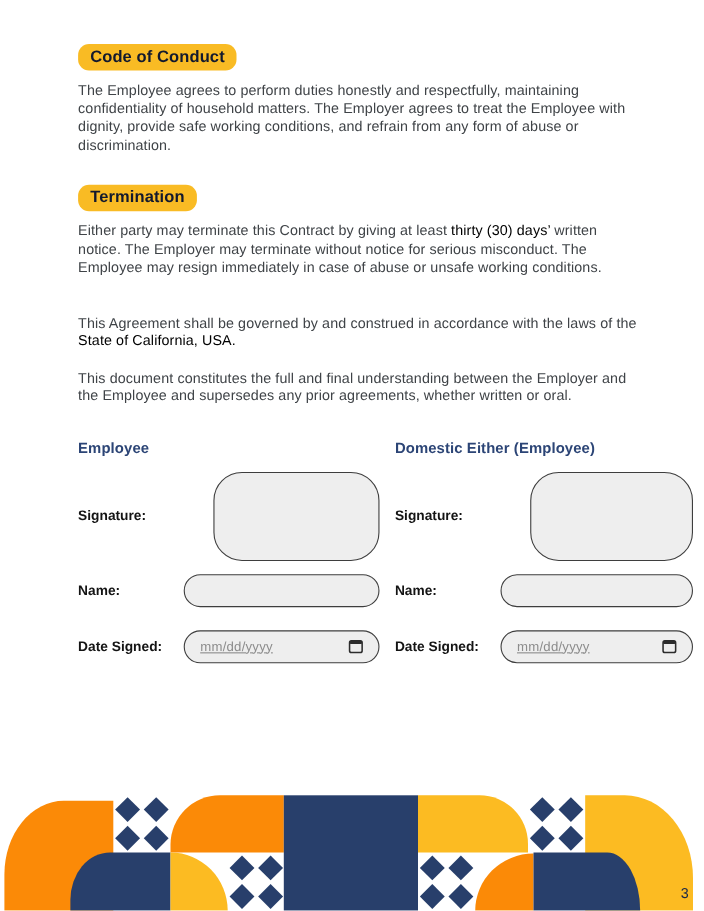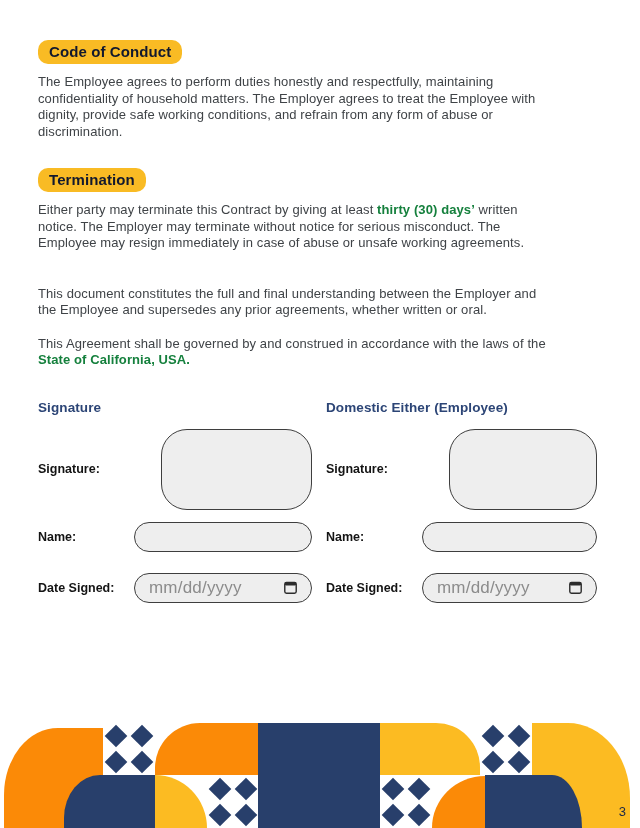--- a/index.html
+++ b/index.html
@@ -1,34 +1,34 @@
 <!DOCTYPE html>
 <html><head>
 <meta charset="utf-8">
 <style>
   * { margin:0; padding:0; box-sizing:border-box; }
   html, body { width:640px; height:828px; background:#ffffff; }
   .page {
     position:relative; width:640px; height:828px; background:#ffffff;
     overflow:hidden; font-family:"Liberation Sans", sans-serif;
   }
-  .content { padding:40px 0 0 38px; }
+  .content { padding:40px 0 0 38px;margin-left:33px; }
 
   
   .pill-row { line-height:0; }
   .pill {
     display:inline-block; background:var(--pill-yellow,#F9BB24);
     color:#12192E; font-weight:bold; font-size:15px; line-height:24px;
     padding:0 11px; border-radius:10px; letter-spacing:.1px;
   }
   .body-text {
     white-space:pre-line; font-size:13px; line-height:16.5px;
     color:#3F4347; margin-top:10px; letter-spacing:.1px;
   }
-  .body-text .b { font-weight:bold; color:#15803d; }
+  .body-text .b { font-weight:normal; color:#000000; }
   .section { margin-bottom:28px; }
   .section:nth-child(2) { margin-bottom:34px; }
   .section:nth-child(3) { margin-bottom:0; }
   .section .body-text + .body-text { margin-top:17px; }
 
   
   .sig-block { margin-top:31px; display:flex; gap:14px; }
   .sig-col { width:274px; }
   .sig-col.right { width:271px; }
   .sig-title {
@@ -36,21 +36,21 @@
     margin-bottom:14px; letter-spacing:.1px;
   }
   .sig-row { display:flex; align-items:center; }
   .sig-row.r-sig  { margin-bottom:12px;gap:27px; }
   .sig-row.r-name { margin-bottom:21px;justify-content:flex-end; }
   .sig-row .lbl { width:96px; flex:none; font-size:12.5px; font-weight:bold; color:#141414; }
   .field { flex:1; background:#EEEEEE; border:1.3px solid #3E3E3E; }
   .field.lg { height:81px; border-radius:26px; }
   .field.sm { height:30px; border-radius:15px; }
   .field.date { display:flex; align-items:center; justify-content:space-between; padding:0 13px 0 14px; }
-  .field.date .ph { font-size:17px; color:#8C8C8C; letter-spacing:.2px; }
+  .field.date .ph { font-size:12px; color:#8C8C8C; letter-spacing:.2px;text-decoration:underline; }
   .cal-icon { display:block; }
 
   
   .footer { position:absolute; left:0; bottom:0; width:640px; height:105px; }
   .fshape { position:absolute; }
   .o { background:var(--orange,#FB8A07); }
   .y { background:var(--yellow,#FCBB22); }
   .n { background:var(--navy,#283F6B); }
   .s-orange-left  { left:4px;   top:5px;  width:99px;  height:100px; border-top-left-radius:54px 67px; }
   .s-orange-tile  { left:155px; top:0;    width:103px; height:52px;  border-top-left-radius:45px; }
@@ -84,34 +84,34 @@
           <div class="pill-row"><span class="pill">Code of Conduct</span></div>
           <p class="body-text"><span>The Employee agrees to perform duties honestly and respectfully, maintaining
 confidentiality of household matters. The Employer agrees to treat the Employee with
 dignity, provide safe working conditions, and refrain from any form of abuse or
 discrimination.</span></p>
         </div>
         <div class="section">
           <div class="pill-row"><span class="pill">Termination</span></div>
           <p class="body-text"><span>Either party may terminate this Contract by giving at least </span><span class="b">thirty (30) days’</span><span> written
 notice. The Employer may terminate without notice for serious misconduct. The
-Employee may resign immediately in case of abuse or unsafe working agreements.</span></p>
+Employee may resign immediately in case of abuse or unsafe working conditions.</span></p>
         </div>
         <div class="section">
+          <p class="body-text"><span>This Agreement shall be governed by and construed in accordance with the laws of the
+</span><span class="b">State of California, USA.</span></p>
           <p class="body-text"><span>This document constitutes the full and final understanding between the Employer and
 the Employee and supersedes any prior agreements, whether written or oral.</span></p>
-          <p class="body-text"><span>This Agreement shall be governed by and construed in accordance with the laws of the
-</span><span class="b">State of California, USA.</span></p>
         </div>
       </div>
 
     <div class="sig-block">
 
       <div class="sig-col">
-        <div class="sig-title">Signature</div>
+        <div class="sig-title">Employee</div>
         <div class="sig-row r-sig">
           <span class="lbl">Signature:</span>
           <div class="field lg"></div>
         </div>
         <div class="sig-row r-name">
           <span class="lbl">Name:</span>
           <div class="field sm"></div>
         </div>
         <div class="sig-row r-date">
           <span class="lbl">Date Signed:</span>

